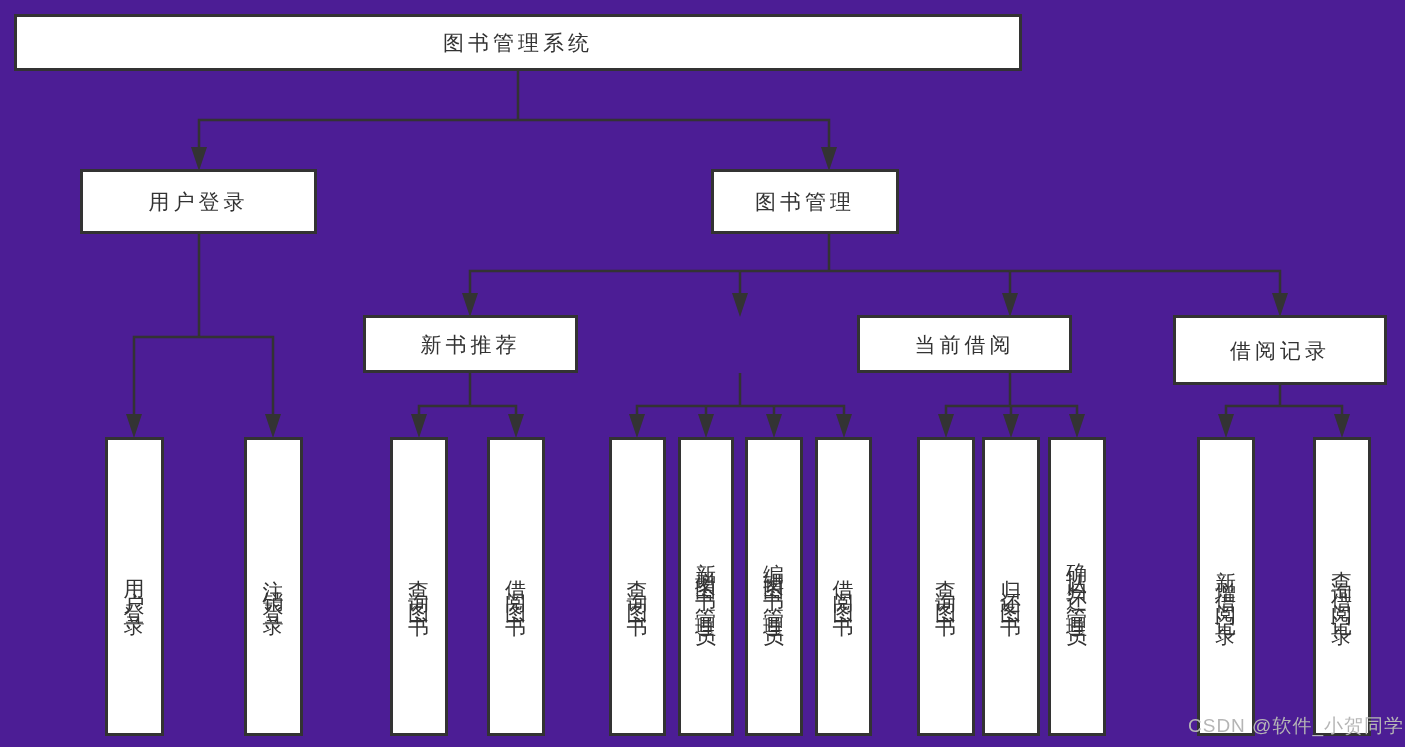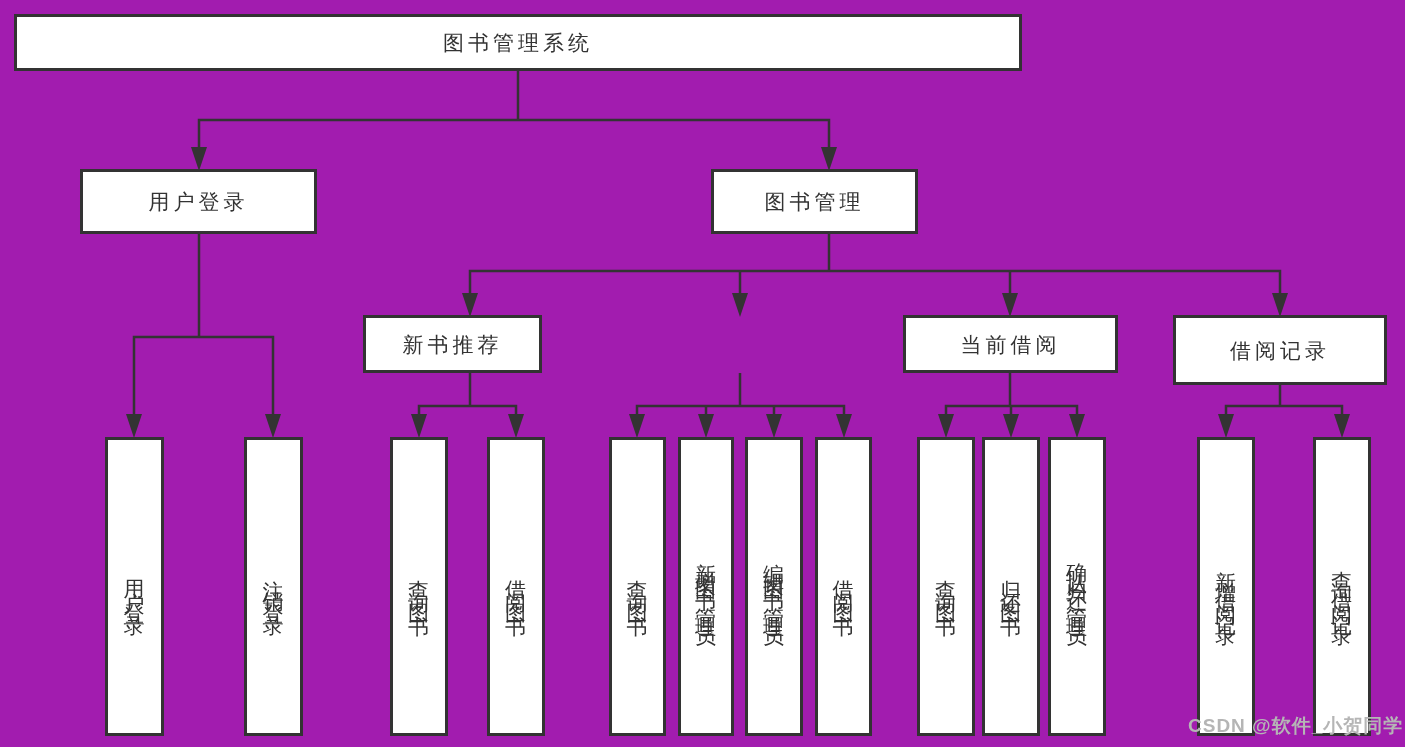--- a/index.html
+++ b/index.html
@@ -1,17 +1,17 @@
 <!DOCTYPE html>
 <html><head>
 <meta charset="utf-8">
 <style>
   html, body { margin:0; padding:0; background:#ffffff; }
   .canvas {
-    position:relative; width:1405px; height:747px; background:#a21caf;
+    position:relative; width:1405px; height:747px; background:#4c1d95;
     font-family:"Liberation Sans", sans-serif; overflow:hidden;
   }
   .connectors { position:absolute; left:0; top:0; }
   .connectors path { stroke:#333333; stroke-width:2.5; fill:none; }
   .connectors polygon { fill:#333333; stroke:none; }
   .hbox, .vbox {
     position:absolute; box-sizing:border-box;
     border:3px solid #333333; background:#ffffff;
     display:flex; align-items:center; justify-content:center;
   }
@@ -21,21 +21,21 @@
   }
   .vbox span {
     writing-mode:vertical-rl; text-orientation:mixed;
     font-size:21px; color:#333333; line-height:1;
   }
   .sp4 { letter-spacing:12px; }
   .sp6 { letter-spacing:11px; }
   .sp9 { letter-spacing:9px; }
   .watermark {
     position:absolute; left:1188px; top:713px;
-    font-size:19px; color:#b5b5b5; letter-spacing:1px; white-space:nowrap;font-weight:bold;
+    font-size:19px; color:#b5b5b5; letter-spacing:1px; white-space:nowrap;
   }
 </style>
 </head>
 <body>
 
 <div class="canvas">
 
   <svg class="connectors" width="1405" height="747" viewBox="0 0 1405 747">
 
     <g>
@@ -98,28 +98,28 @@
     </g>
   </svg>
 
   <div class="hbox" style="left:14px;top:14px;width:1008px;height:57px">
     <span>图书管理系统</span>
   </div>
 
   <div class="hbox" style="left:80px;top:169px;width:237px;height:65px">
     <span>用户登录</span>
   </div>
-  <div class="hbox" style="left:711px;top:169px;width:207px;height:65px">
+  <div class="hbox" style="left:711px;top:169px;width:188px;height:65px">
     <span>图书管理</span>
   </div>
 
-  <div class="hbox" style="left:363px;top:315px;width:179px;height:58px">
+  <div class="hbox" style="left:363px;top:315px;width:215px;height:58px">
     <span>新书推荐</span>
   </div>
-  <div class="hbox" style="left:903px;top:315px;width:215px;height:58px">
+  <div class="hbox" style="left:857px;top:315px;width:215px;height:58px">
     <span>当前借阅</span>
   </div>
   <div class="hbox" style="left:1173px;top:315px;width:214px;height:70px">
     <span>借阅记录</span>
   </div>
 
   <div class="vbox" style="left:105px;top:437px;width:59px;height:299px">
     <span class="sp4">用户登录</span>
   </div>
   <div class="vbox" style="left:244px;top:437px;width:59px;height:299px">

